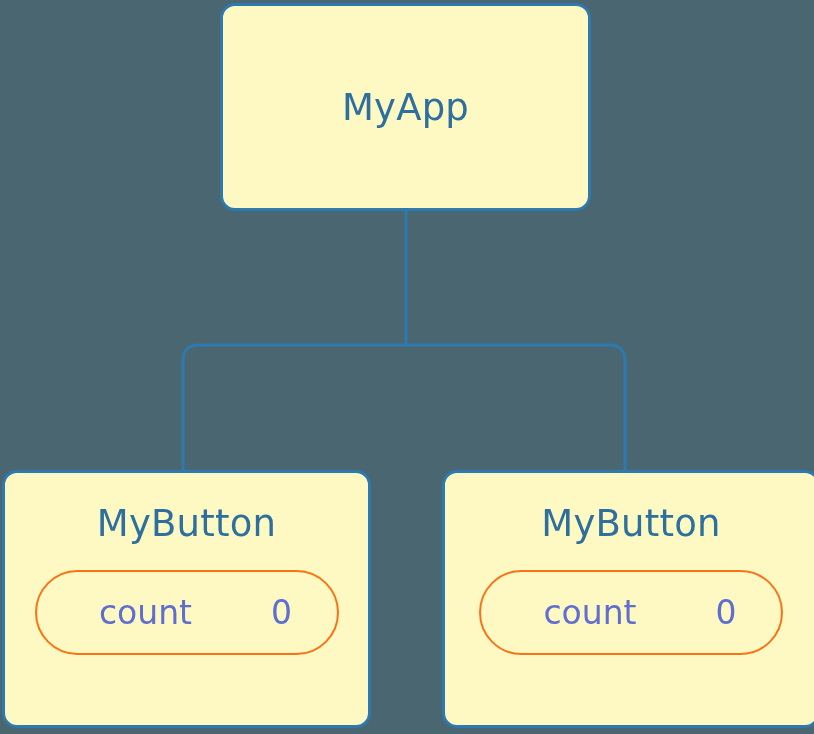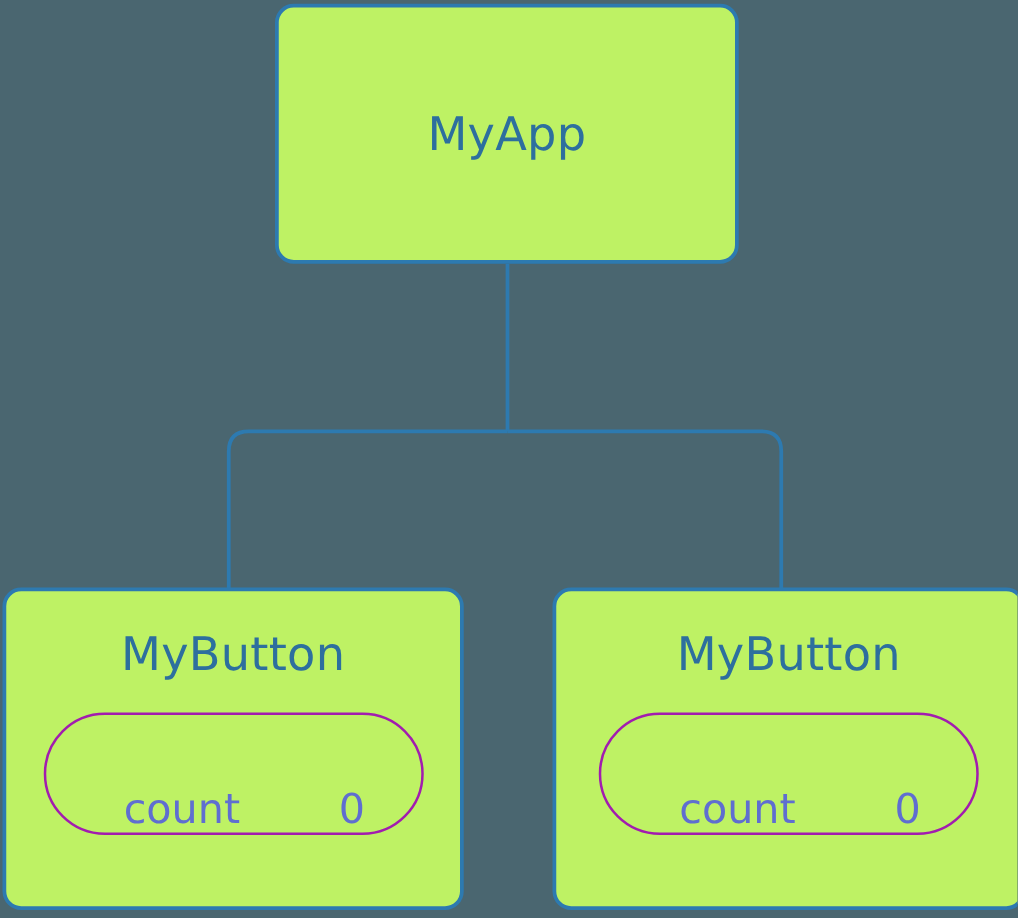--- a/index.html
+++ b/index.html
@@ -28,21 +28,21 @@
     top: 0;
     width: 814px;
     height: 734px;
     z-index: 1;
   }
 
   
   .node {
     position: absolute;
     box-sizing: border-box;
-    background: #bef264;
+    background: #fef9c3;
     border: 3px solid #2d7ab0;
     border-radius: 15px;
     z-index: 2;
     display: flex;
     flex-direction: column;
     align-items: center;
   }
 
   .node-root {
     left: 220px;
@@ -77,26 +77,26 @@
   }
 
   .node-child-left .node-title,
   .node-child-right .node-title {
     margin-top: 32px;
   }
 
   
   .state-pill {
     margin-top: 28px;
-    height: 98px;
+    height: 85px;
     box-sizing: border-box;
-    border: 2px solid #a21caf;
+    border: 2px solid #f97316;
     border-radius: 49px;
     display: flex;
-    align-items: flex-end;
+    align-items: center;
     background: transparent;
   }
 
   .state-key {
     display: flex;
     align-items: center;
     justify-content: center;
     padding: 0 28px 0 44px;
     min-width: 130px;
     color: #5f6ed0;

